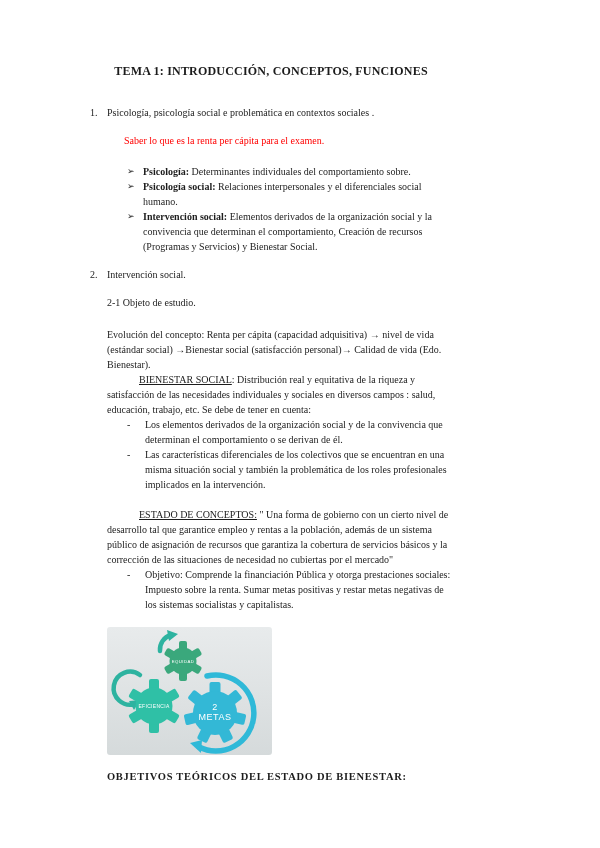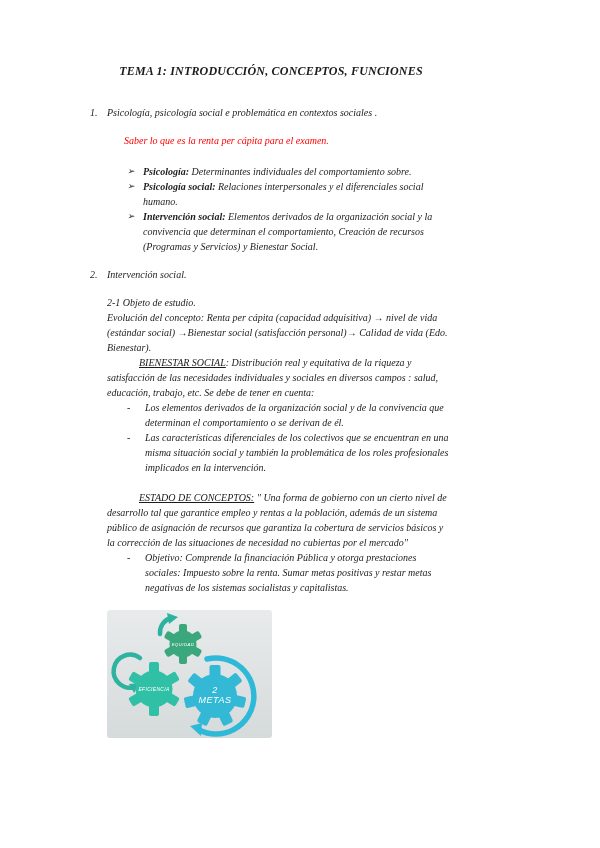--- a/index.html
+++ b/index.html
@@ -3,21 +3,20 @@
 <meta charset="utf-8">
 <style>
   html,body{margin:0;padding:0;background:#ffffff;}
   .page{
     position:relative;
     width:540px;height:848px;
     background:#ffffff;
     font-family:"Liberation Serif","DejaVu Serif",serif;
     color:#1c1c1c;
     overflow:hidden;
-    font-style:italic;
   }
   .content{padding:64px 88px 0 90px;font-size:10px;line-height:15px;}
   .doc-title{
     text-align:center;
     font-weight:bold;
     font-size:12px;
     letter-spacing:.2px;
     margin-bottom:26px;
   }
   .num-row{display:flex;margin-bottom:13px;}
@@ -27,21 +26,21 @@
   .arrow-list{margin-left:37px;margin-bottom:13px;}
   .arrow-list .li{display:flex;}
   .arrow-list .marker{width:16px;flex:0 0 16px;font-size:9px;}
   .dash-list{margin-left:37px;margin-bottom:15px;}
   .dash-list .li{display:flex;}
   .dash-list .marker{width:18px;flex:0 0 18px;}
   .b{font-weight:bold;text-align:center;}
   .u{text-decoration:underline;margin-left:32px;}
   .para{max-width:422px;}
   .para.tight{margin-bottom:0;}
-  .sub-head{margin-left:17px;}
+  .sub-head{margin-left:17px;margin-bottom:17px;}
   .li-text{max-width:372px;}
   .figure{
     margin:12px 0 14px 17px;
     width:165px;height:128px;
     border-radius:3px;
     background:linear-gradient(180deg,#e8ebec 0%,#dde1e2 60%,#d5dadb 100%);
   }
   .footer-heading{
     margin-left:17px;
     font-weight:bold;
@@ -169,15 +168,16 @@
             <rect x="-5.5" y="-31" width="11" height="13" rx="2" transform="rotate(257)"></rect>
             <rect x="-5.5" y="-31" width="11" height="13" rx="2" transform="rotate(308.4)"></rect>
             <circle r="22"></circle>
           </g>
           <text text-anchor="middle" y="-3" font-size="9" letter-spacing="0.5">2</text>
           <text text-anchor="middle" y="7" font-size="9" letter-spacing="0.5">METAS</text>
         </g>
       </svg>
     </div>
 
+    <div class="footer-heading">OBJETIVOS TEÓRICOS DEL ESTADO DE BIENESTAR:</div>
 
   </div>
 </div>
 
 </body></html>

